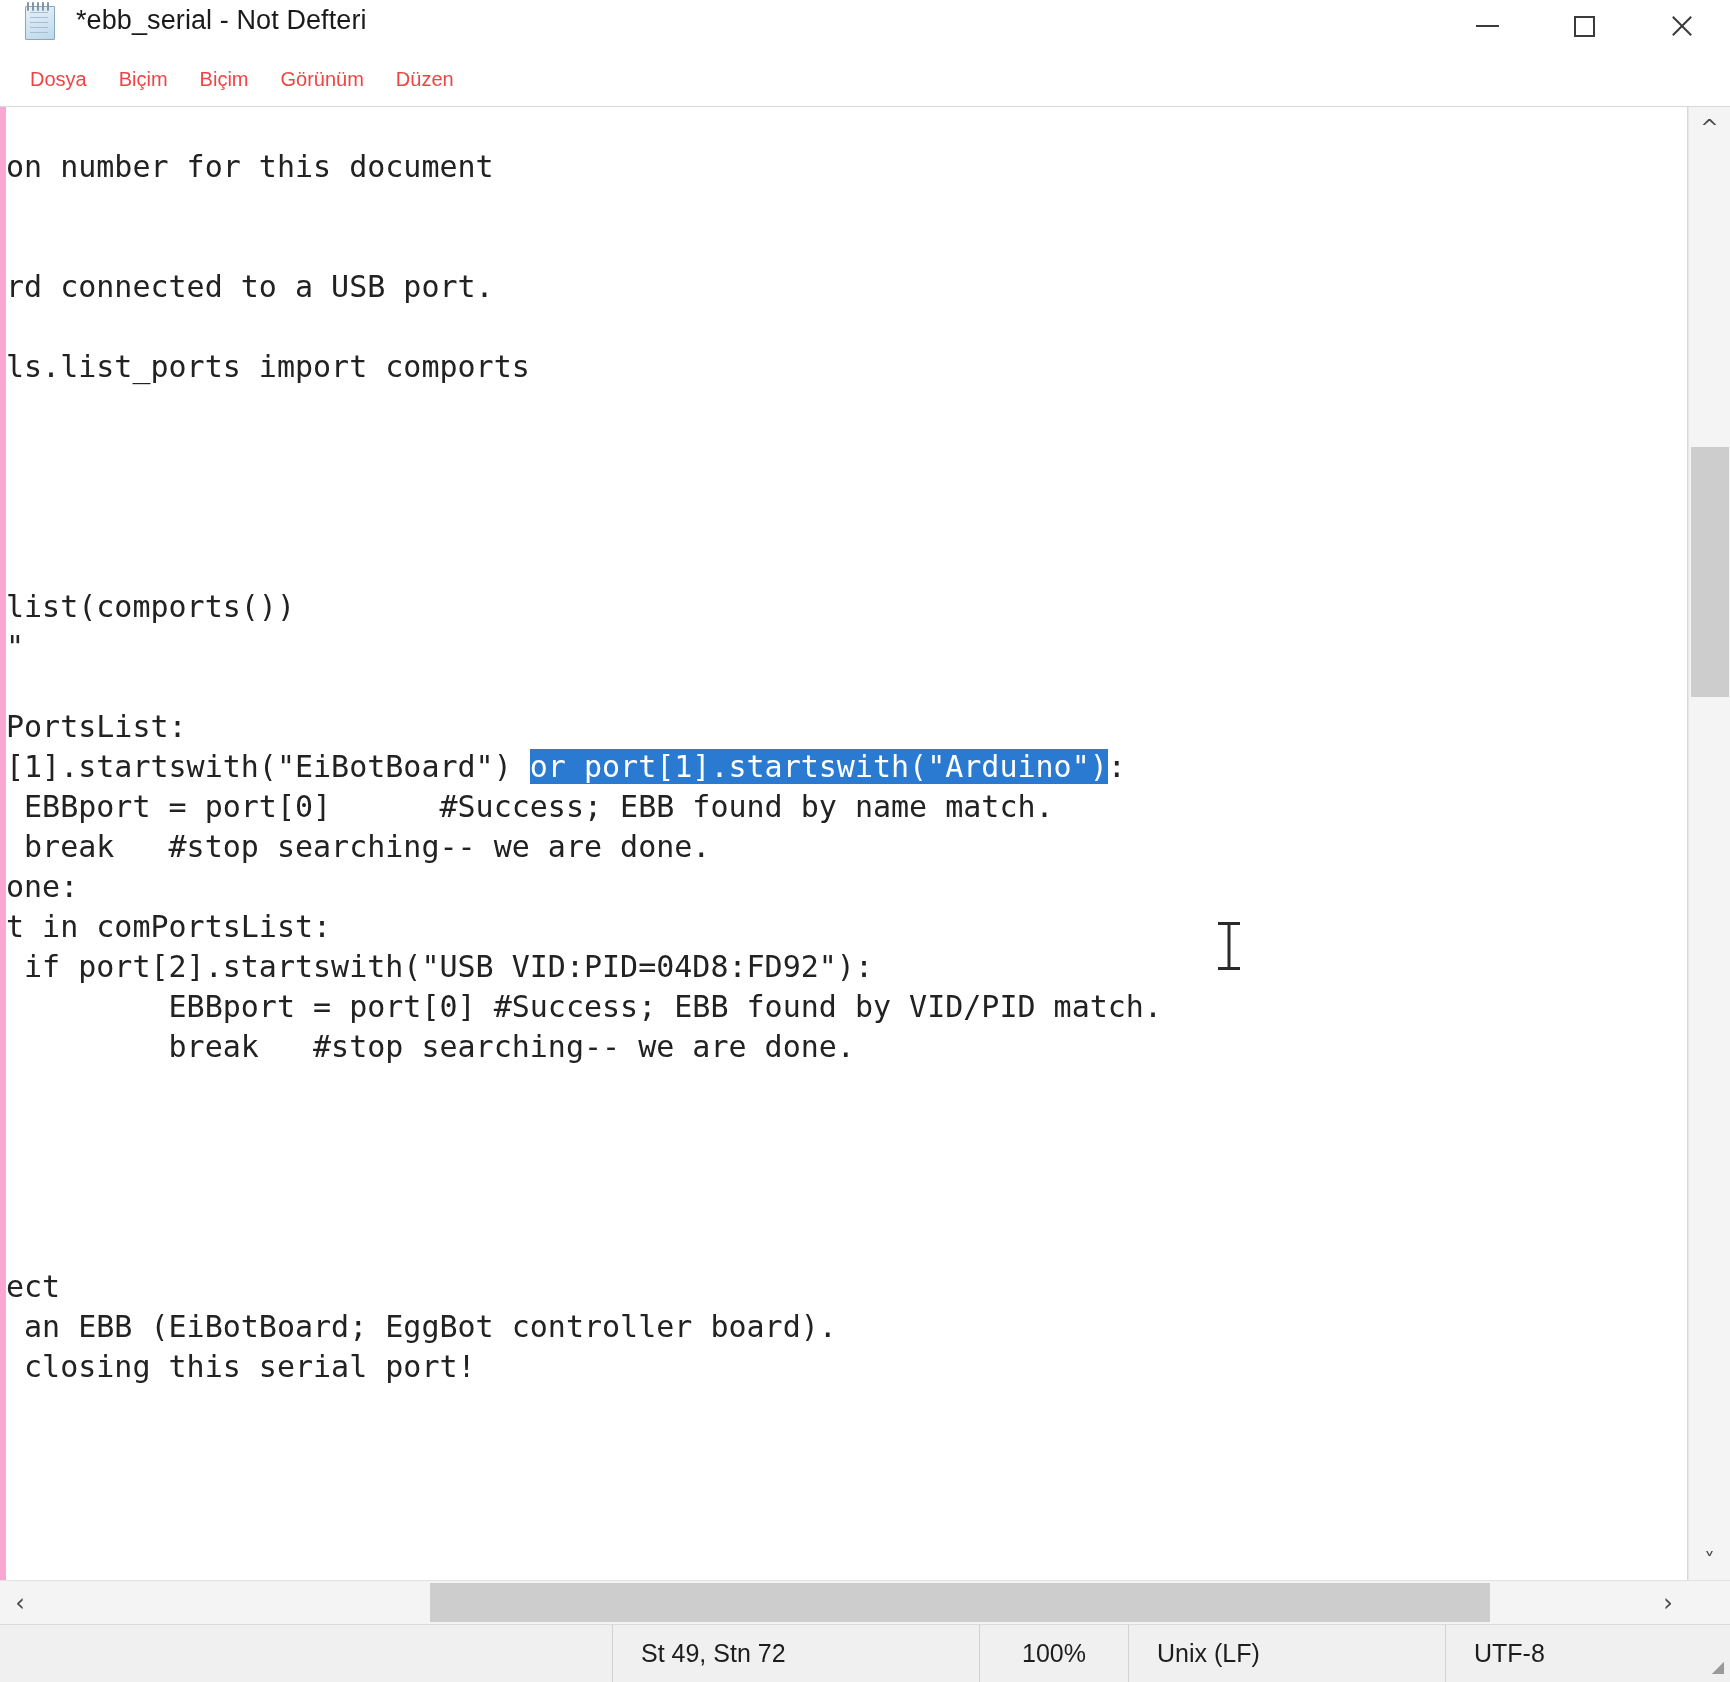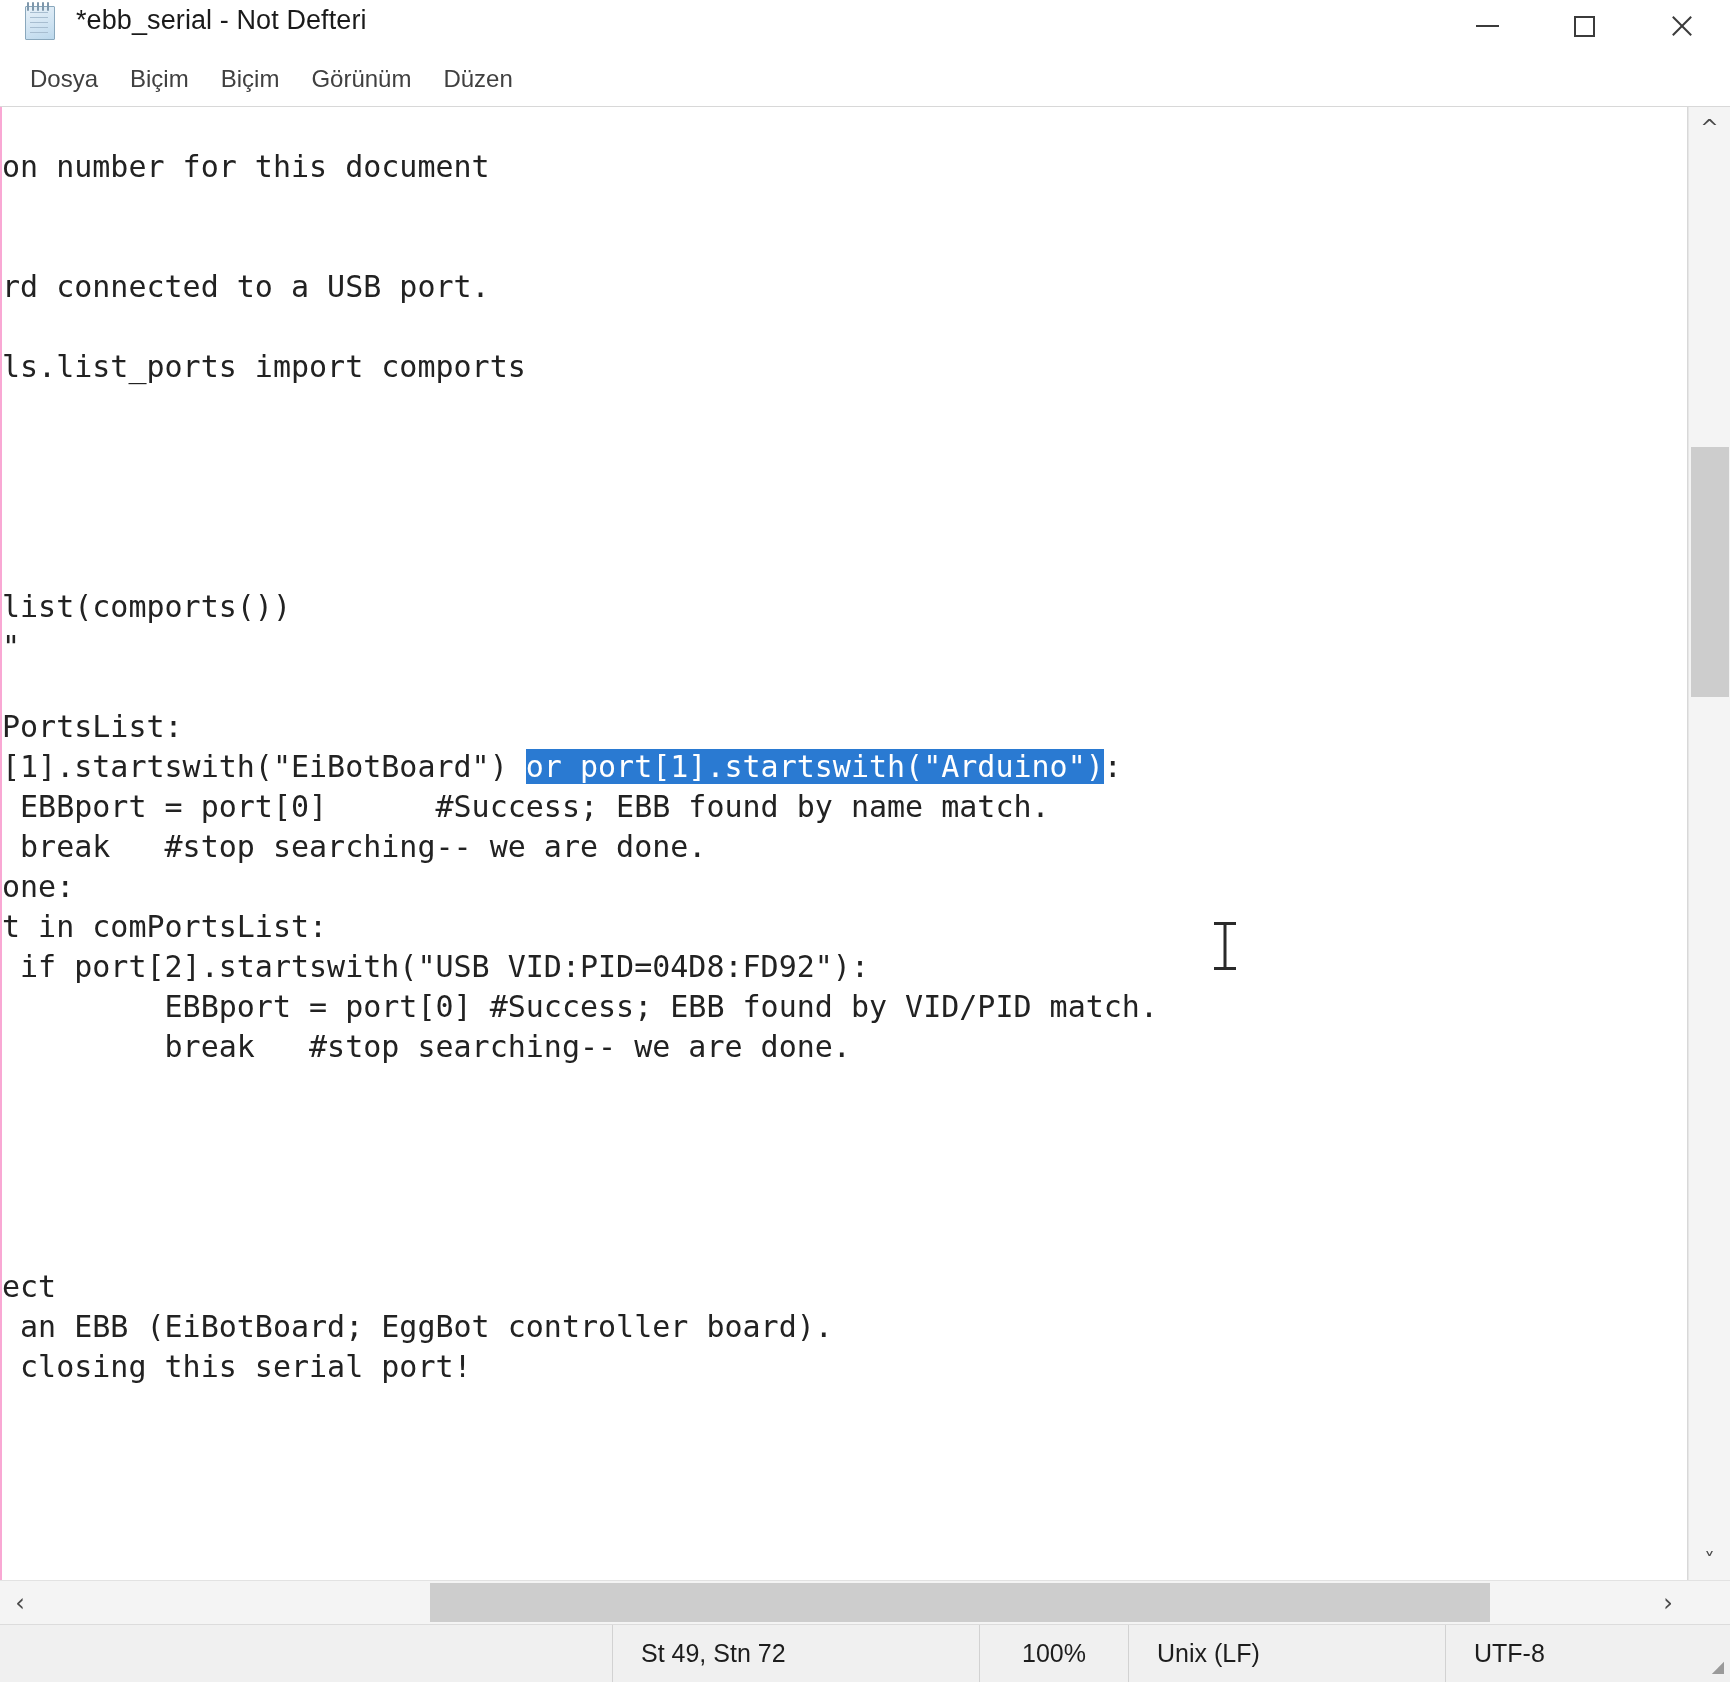--- a/index.html
+++ b/index.html
@@ -136,22 +136,22 @@
   
   .menubar {
     height: 54px;
     flex: 0 0 54px;
     display: flex;
     align-items: center;
     padding-left: 14px;
     background: #ffffff;
   }
   .menu-item {
-    font-size: 24px;
-    color: #404040;
+    font-size: 20px;
+    color: #ef4444;
     padding: 4px 16px;
     white-space: nowrap;
   }
 
   
   .editor-wrap {
     position: relative;
     flex: 1 1 auto;
     display: flex;
     flex-direction: column;
@@ -160,21 +160,21 @@
   }
   .editor-row {
     display: flex;
     flex: 1 1 auto;
     min-height: 0;
   }
   .textarea {
     position: relative;
     flex: 1 1 auto;
     background: #ffffff;
-    border-left: 2px solid #f9a8d4;
+    border-left: 6px solid #f9a8d4;
     border-right: 1px solid #d8d8d8;
     overflow: hidden;
     box-sizing: border-box;
   }
   .code {
     position: absolute;
     left: 0;
     top: 0;
     padding: 0;
     margin: 0;

